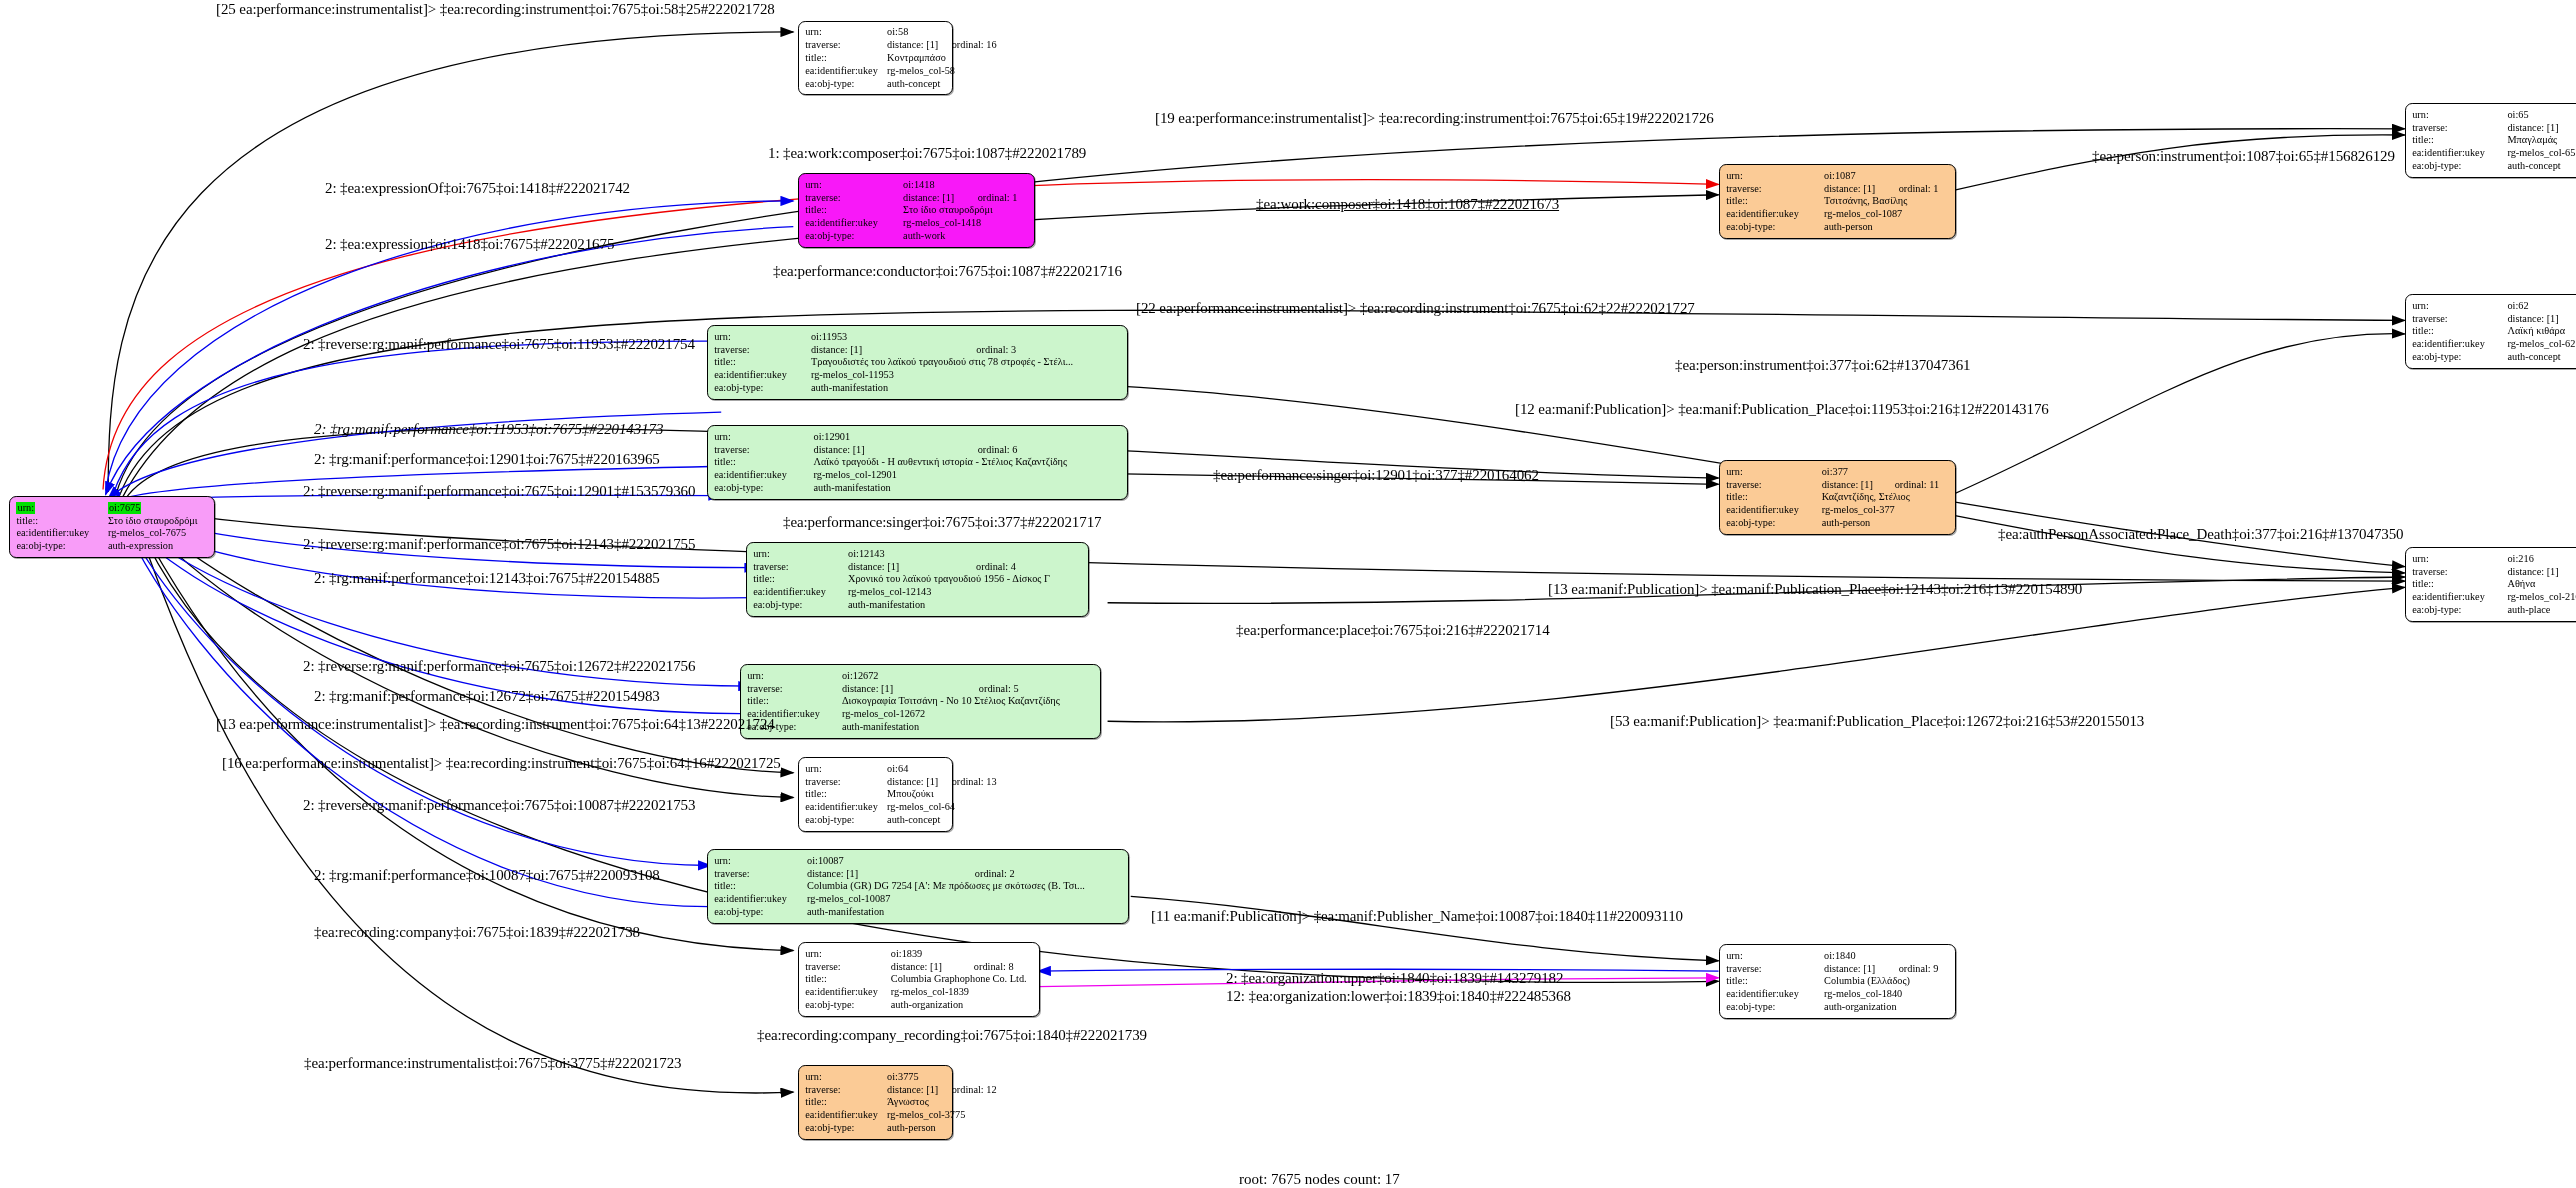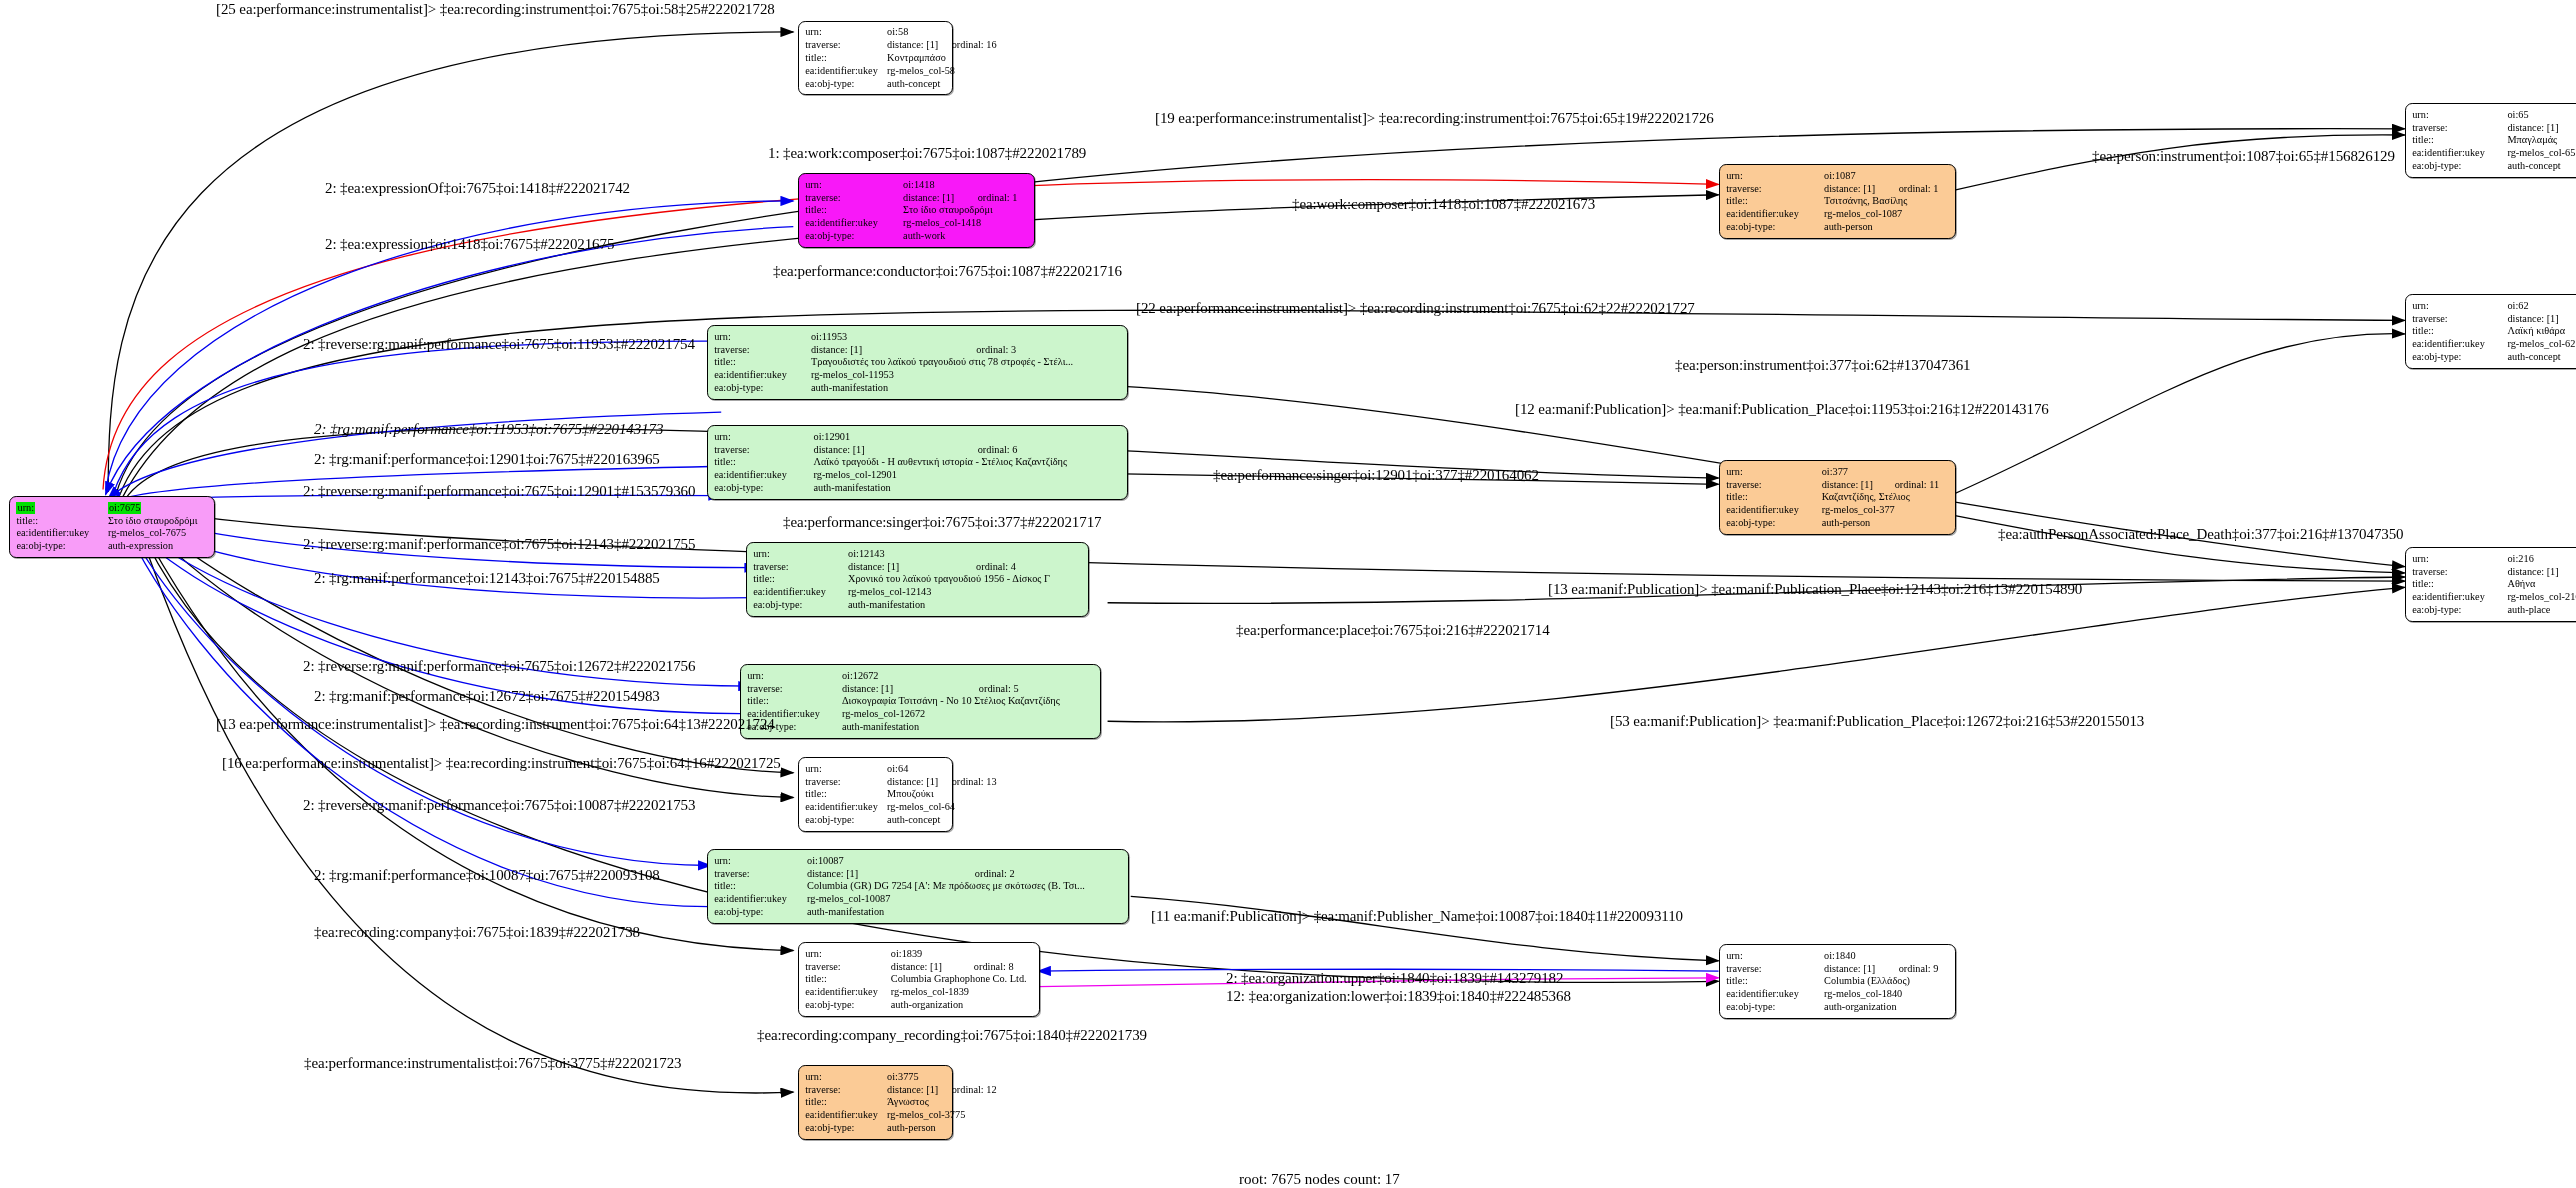--- a/index.html
+++ b/index.html
@@ -574,21 +574,21 @@
             <td class="v" colspan="2">auth-place</td>
           </tr>
     </tbody>
       </table>
   </div>
 
   <div class="elabel" style="left:216px;top:1.5px;">[25 ea:performance:instrumentalist]&gt; ‡ea:recording:instrument‡oi:7675‡oi:58‡25#222021728</div>
   <div class="elabel" style="left:1139px;top:111px;padding-left:16px;">[19 ea:performance:instrumentalist]&gt; ‡ea:recording:instrument‡oi:7675‡oi:65‡19#222021726</div>
   <div class="elabel" style="left:768px;top:146px;">1: ‡ea:work:composer‡oi:7675‡oi:1087‡#222021789</div>
   <div class="elabel" style="left:325px;top:181px;">2: ‡ea:expressionOf‡oi:7675‡oi:1418‡#222021742</div>
-  <div class="elabel" style="left:1292px;top:197px;">‡ea:work:composer‡oi:1418‡oi:1087‡#222021673</div>
+  <div class="elabel" style="left:1256px;top:197px;text-decoration:underline;">‡ea:work:composer‡oi:1418‡oi:1087‡#222021673</div>
   <div class="elabel" style="left:2092px;top:149px;">‡ea:person:instrument‡oi:1087‡oi:65‡#156826129</div>
   <div class="elabel" style="left:325px;top:237px;">2: ‡ea:expression‡oi:1418‡oi:7675‡#222021675</div>
   <div class="elabel" style="left:773px;top:264px;">‡ea:performance:conductor‡oi:7675‡oi:1087‡#222021716</div>
   <div class="elabel" style="left:1136px;top:301px;">[22 ea:performance:instrumentalist]&gt; ‡ea:recording:instrument‡oi:7675‡oi:62‡22#222021727</div>
   <div class="elabel" style="left:303px;top:337px;">2: ‡reverse:rg:manif:performance‡oi:7675‡oi:11953‡#222021754</div>
   <div class="elabel" style="left:1675px;top:358px;">‡ea:person:instrument‡oi:377‡oi:62‡#137047361</div>
   <div class="elabel" style="left:1515px;top:402px;">[12 ea:manif:Publication]&gt; ‡ea:manif:Publication_Place‡oi:11953‡oi:216‡12#220143176</div>
   <div class="elabel" style="left:314px;top:422px;font-style:italic;">2: ‡rg:manif:performance‡oi:11953‡oi:7675‡#220143173</div>
   <div class="elabel" style="left:314px;top:452px;">2: ‡rg:manif:performance‡oi:12901‡oi:7675‡#220163965</div>
   <div class="elabel" style="left:1213px;top:468px;">‡ea:performance:singer‡oi:12901‡oi:377‡#220164062</div>

